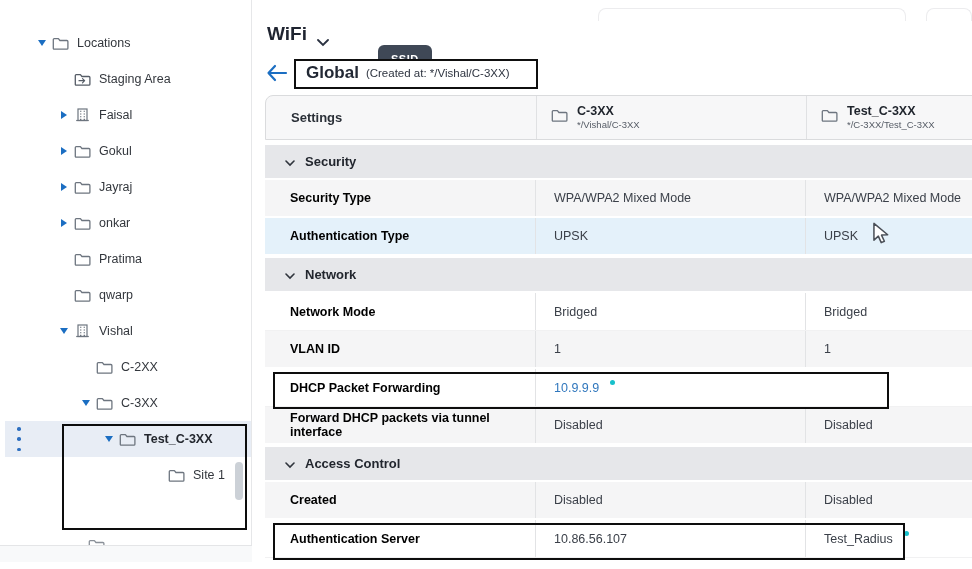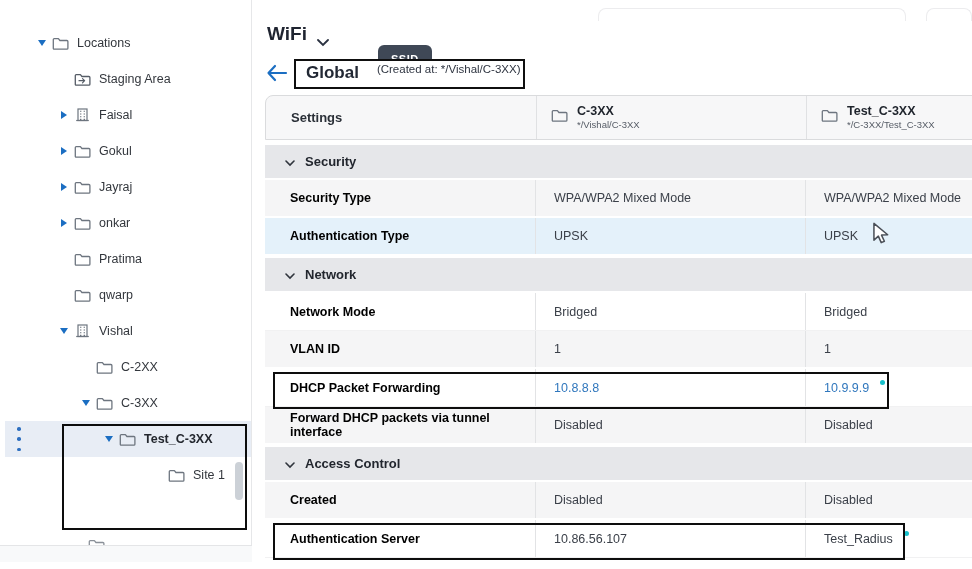--- a/index.html
+++ b/index.html
@@ -27,24 +27,24 @@
   .scroll-thumb { position:absolute; right:8px; top:462px; width:8px; height:38px; background:#ccd1d7; border-radius:4px; }
   .sidebar-footer { position:absolute; left:0; top:545px; width:252px; height:17px; background:#f8f9fa; border-top:1px solid #e4e5e7; }
   .clipped-folder { position:absolute; left:88px; top:538px; width:18px; height:7px; overflow:hidden; opacity:.8; }
 
   
   .wifi-title { position:absolute; left:267px; top:23px; font-size:19px; font-weight:bold; color:#1f2430; }
   .wifi-chevron { position:absolute; left:317px; top:33px; }
   .ssid-badge { position:absolute; left:378px; top:22px; height:28px; padding:0 13px; background:#3f4856; color:#fff;
     font-size:11px; font-weight:bold; letter-spacing:.5px; border:none; border-radius:6px; display:flex; align-items:center;margin-top:23px; }
   .back-arrow { position:absolute; left:265px; top:63px; cursor:pointer; }
-  .global-box { position:absolute; left:294px; top:59px; border:2px solid #0f0f0f; background:#fff; padding:2px 2px 4px 10px;
-    display:inline-flex; align-items:flex-start; white-space:nowrap; }
+  .global-box { position:absolute; left:294px; top:59px; border:2px solid #0f0f0f; background:#fff; padding:2px 26px 4px 10px;
+    display:inline-flex; align-items:center; white-space:nowrap; }
   .global-name { font-size:17px; font-weight:bold; color:#222834; }
-  .global-created { font-size:11.5px; color:#2e3440; margin-left:18px; }
+  .global-created { font-size:11.5px; color:#2e3440; margin-left:7px; }
 
   
   .artifact { position:absolute; top:8px; height:13px; background:#fff; border:1px solid #ececee; border-bottom:none; border-radius:8px 8px 0 0; }
   .artifact.a1 { left:598px; width:308px; }
   .artifact.a2 { left:926px; width:46px; }
 
   
   .table { position:absolute; left:265px; top:95px; width:812px; }
   .t-header { display:flex; height:45px; background:#f7f7f8; border:1px solid #dadbdd; border-radius:8px 8px 0 0; }
   .t-header .settings-cell { width:270px; display:flex; align-items:center; padding-left:25px;
@@ -309,23 +309,20 @@
           <div class="s-value">
             <span>1</span>
           </div>
           <div class="s-value">
             <span>1</span>
           </div>
         </div>
         <div class="s-row white">
           <div class="s-label">DHCP Packet Forwarding</div>
           <div class="s-value link">
-            <span>10.8.8.8</span>
-          </div>
-          <div class="s-value link">
             <span>10.9.9.9</span>
             <span class="dot"></span>
           </div>
         </div>
         <div class="s-row gray">
           <div class="s-label">Forward DHCP packets via tunnel interface</div>
           <div class="s-value">
             <span>Disabled</span>
           </div>
           <div class="s-value">

